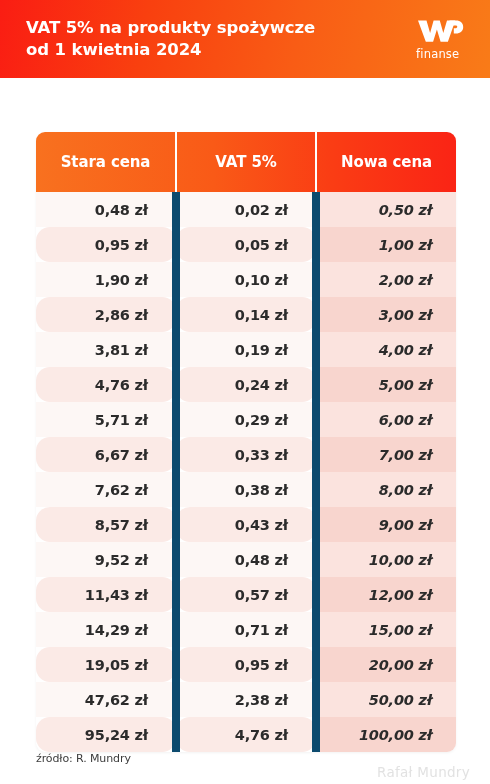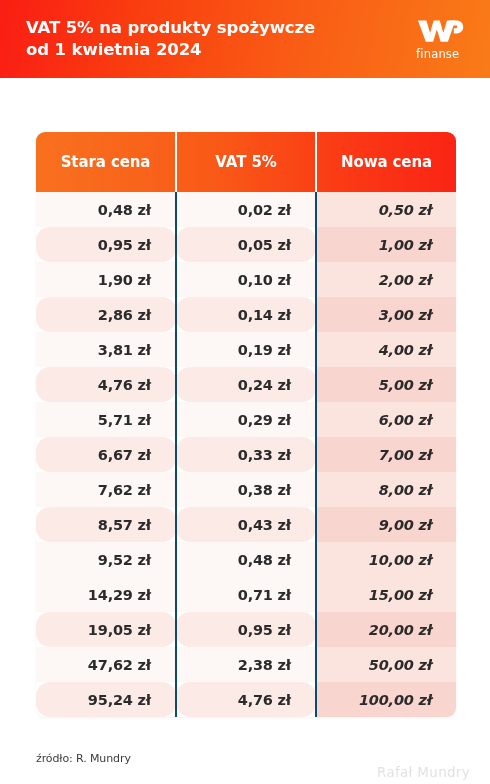--- a/index.html
+++ b/index.html
@@ -84,21 +84,21 @@
   }
   table.price-table thead th:last-child { border-right: none; }
 
   table.price-table tbody td {
     height: 35px;
     font-size: 14.5px;
     font-weight: bold;
     color: #2b2b2b;
     text-align: right;
     padding: 0 24px 0 0;
-    border-right: 2px solid #0c4a6e;
+    border-right: 8px solid #0c4a6e;
     letter-spacing: -0.2px;
   }
   table.price-table tbody td:last-child { border-right: none; font-style: italic; }
 
   
   tbody tr.odd  td.col-a, tbody tr.odd  td.col-b { background: #fdf7f5; }
   tbody tr.even td.col-a, tbody tr.even td.col-b { background: #fbeae6; border-radius: 14px; }
   tbody tr.odd  td.col-c { background: #fbe3de; }
   tbody tr.even td.col-c { background: #f8d5ce; }
 
@@ -199,20 +199,25 @@
       <tr class="even">
           <td class="col-a">8,57 zł</td>
           <td class="col-b">0,43 zł</td>
           <td class="col-c">9,00 zł</td>
         </tr>
       <tr class="odd">
           <td class="col-a">9,52 zł</td>
           <td class="col-b">0,48 zł</td>
           <td class="col-c">10,00 zł</td>
         </tr>
+      <tr class="even">
+          <td class="col-a">11,43 zł</td>
+          <td class="col-b">0,57 zł</td>
+          <td class="col-c">12,00 zł</td>
+        </tr>
       <tr class="odd">
           <td class="col-a">14,29 zł</td>
           <td class="col-b">0,71 zł</td>
           <td class="col-c">15,00 zł</td>
         </tr>
       <tr class="even">
           <td class="col-a">19,05 zł</td>
           <td class="col-b">0,95 zł</td>
           <td class="col-c">20,00 zł</td>
         </tr>

